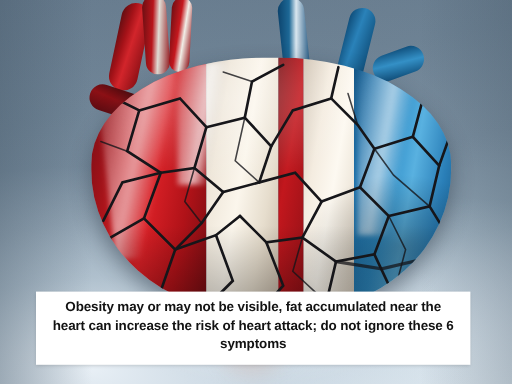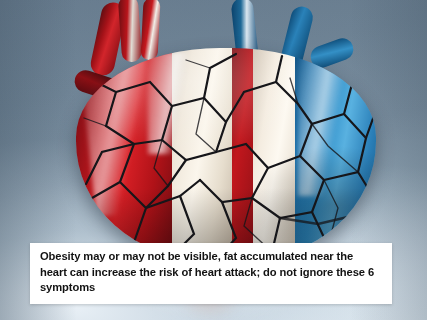--- a/index.html
+++ b/index.html
@@ -103,21 +103,21 @@
     background:linear-gradient(96deg,#0d4a76 0%,#2a82b9 42%,#10507c 100%);}
   .v-b4{left:252px;top:46px;width:44px;height:22px;transform:rotate(-20deg);
     background:linear-gradient(186deg,#0d4a76 0%,#3490c6 48%,#0f4d79 100%);}
 
   
   #caption{
     position:absolute;left:30px;top:243px;width:362px;
     background:#ffffff;
     padding:6px 10px 8px 10px;
     box-sizing:border-box;
-    text-align:left;
+    text-align:center;
     color:#121212;
     font-weight:bold;
     font-size:11.2px;
     line-height:15.5px;
     letter-spacing:-.1px;
     box-shadow:0 1px 3px rgba(0,0,0,.18);
   }
 </style>
 </head>
 <body>

